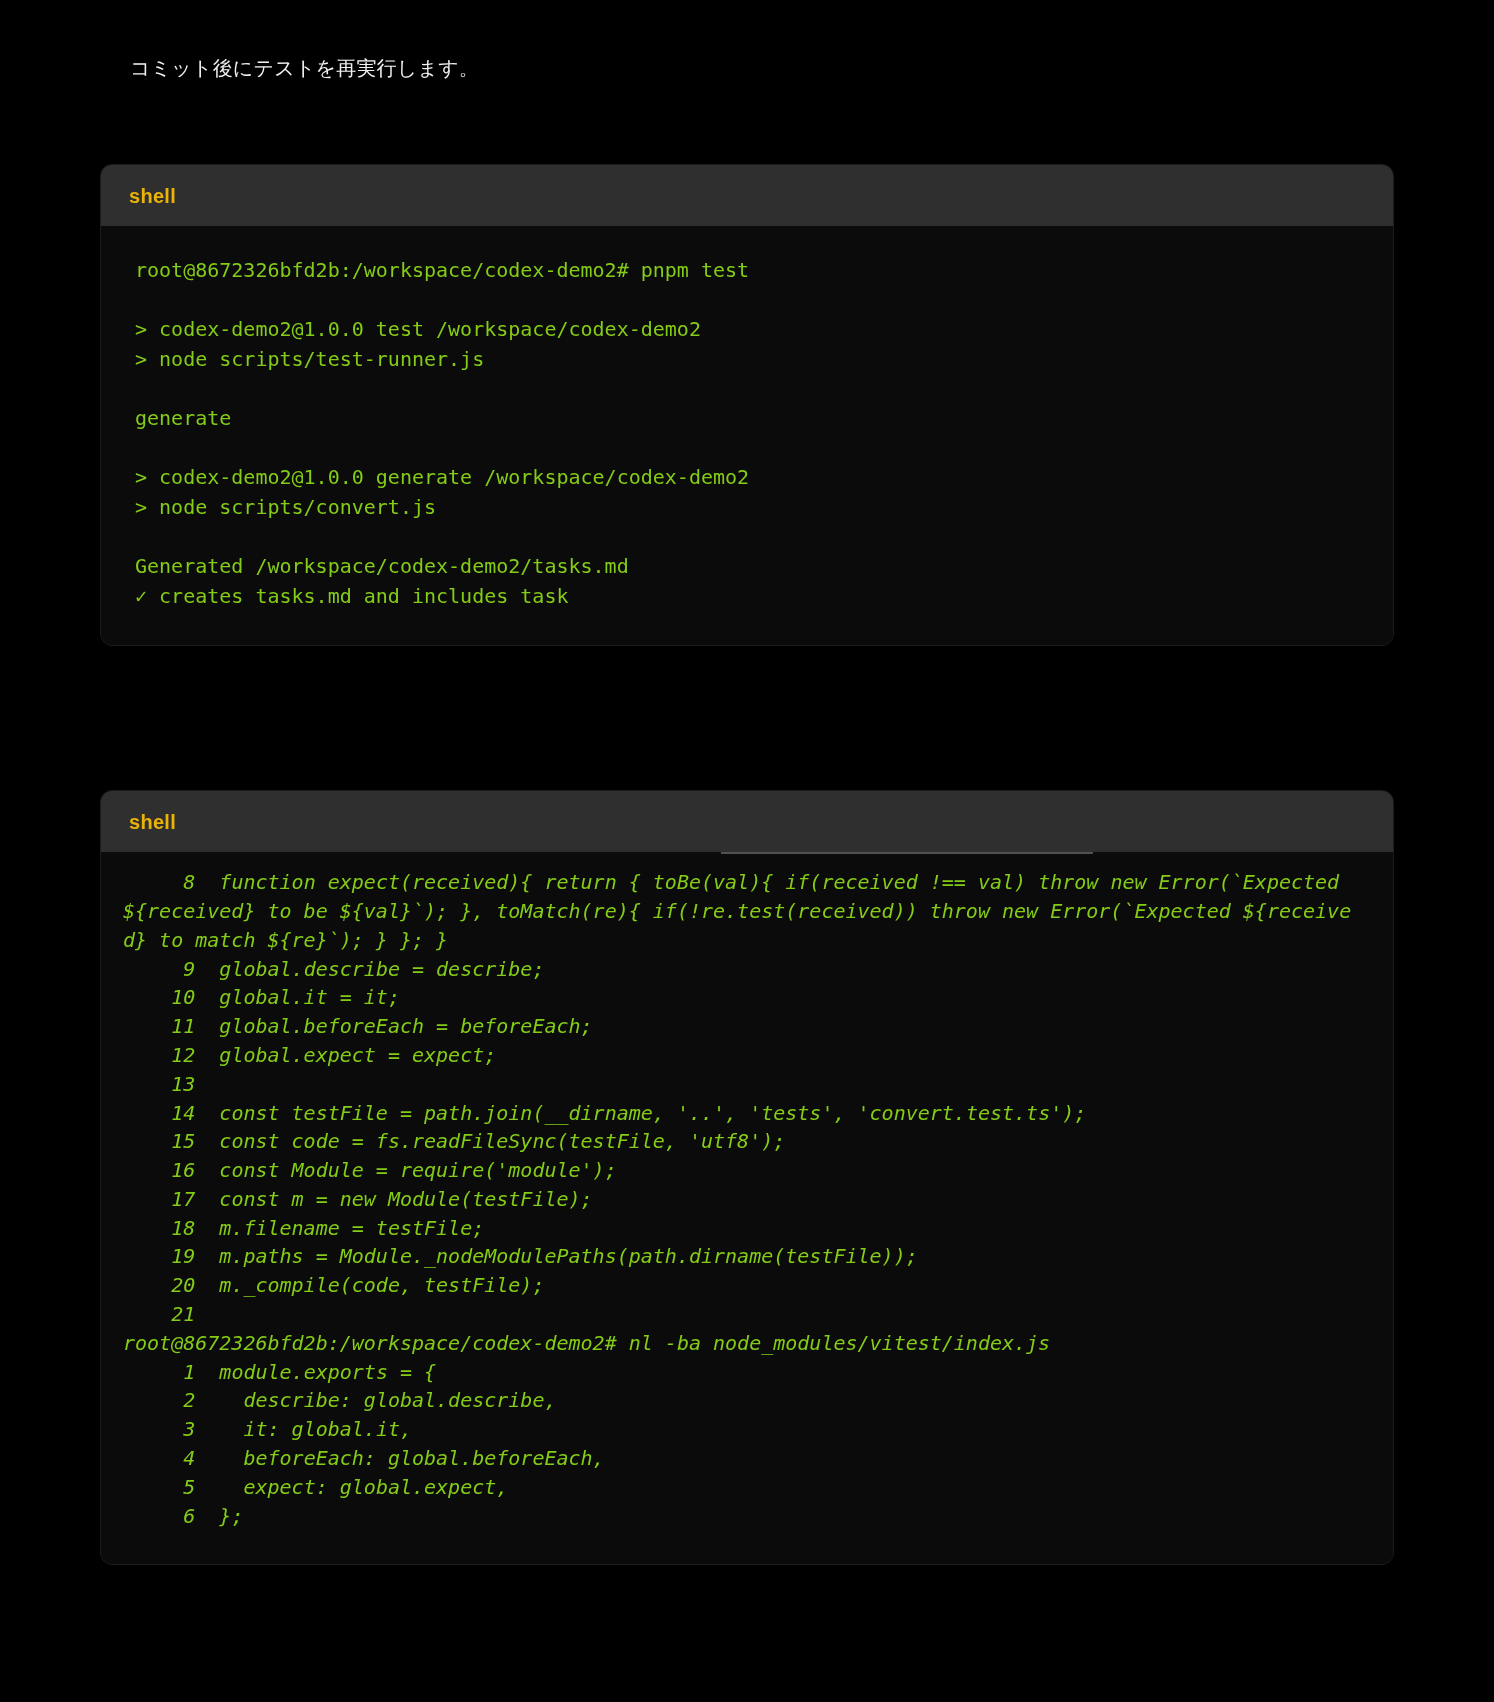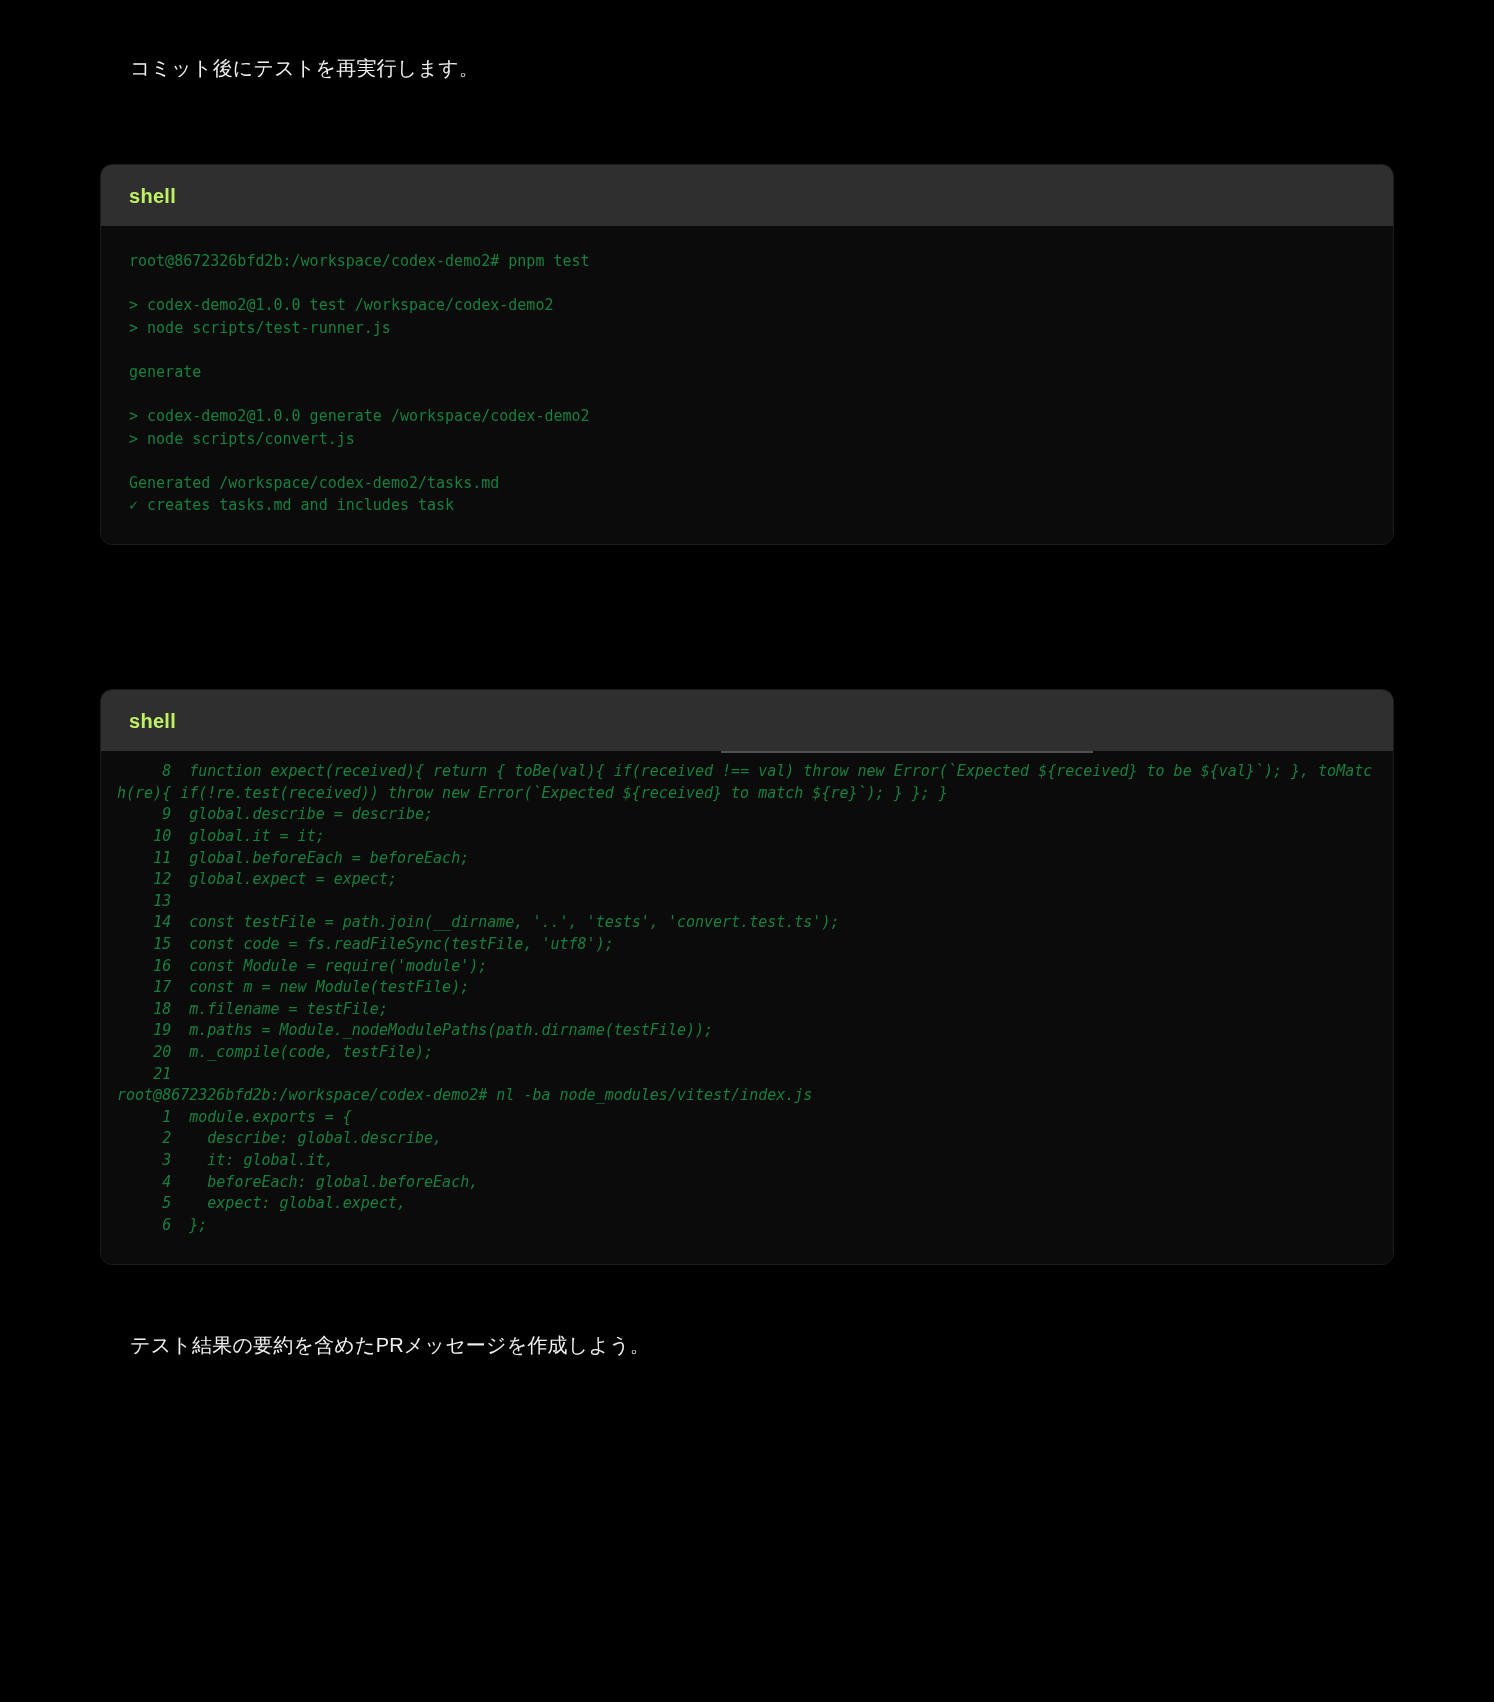--- a/index.html
+++ b/index.html
@@ -33,37 +33,37 @@
   }
   .block {
     margin: 0 100px 0 100px;
     border-radius: 12px;
     overflow: hidden;
     background: #0d0d0d;
     border: 1px solid #1c1c1c;
   }
   .block-header {
     background: #2f2f2f;
-    color: #bef264;
+    color: #eab308;
     font-size: 20px;
     font-weight: bold;
     padding: 20px 0 18px 28px;
     letter-spacing: 0.3px;
   }
   .block-body {
     background: #0b0b0b;
     padding: 22px 0 26px 0;
   }
   pre.term {
-    margin: 2px;
+    margin: 8px;
     padding: 0 26px;
     font-family: "DejaVu Sans Mono", "Liberation Mono", monospace;
-    font-size: 15px;
+    font-size: 20px;
     line-height: 1.48;
-    color: #15803d;
+    color: #84cc16;
     white-space: pre-wrap;
     word-break: break-all;
     letter-spacing: 0px;
   }
   pre.term.tight {
     padding: 0 14px;
     line-height: 1.44;
     font-style: italic;
   }
   .spacer-48 { height: 48px; }
@@ -134,16 +134,15 @@
      2    describe: global.describe,
      3    it: global.it,
      4    beforeEach: global.beforeEach,
      5    expect: global.expect,
      6  };</pre>
     </div>
   </div>
 
   <div class="spacer-64"></div>
 
-  <p class="para">テスト結果の要約を含めたPRメッセージを作成しよう。</p>
 
   <div class="spacer-48"></div>
 </div>
 
 </body></html>

